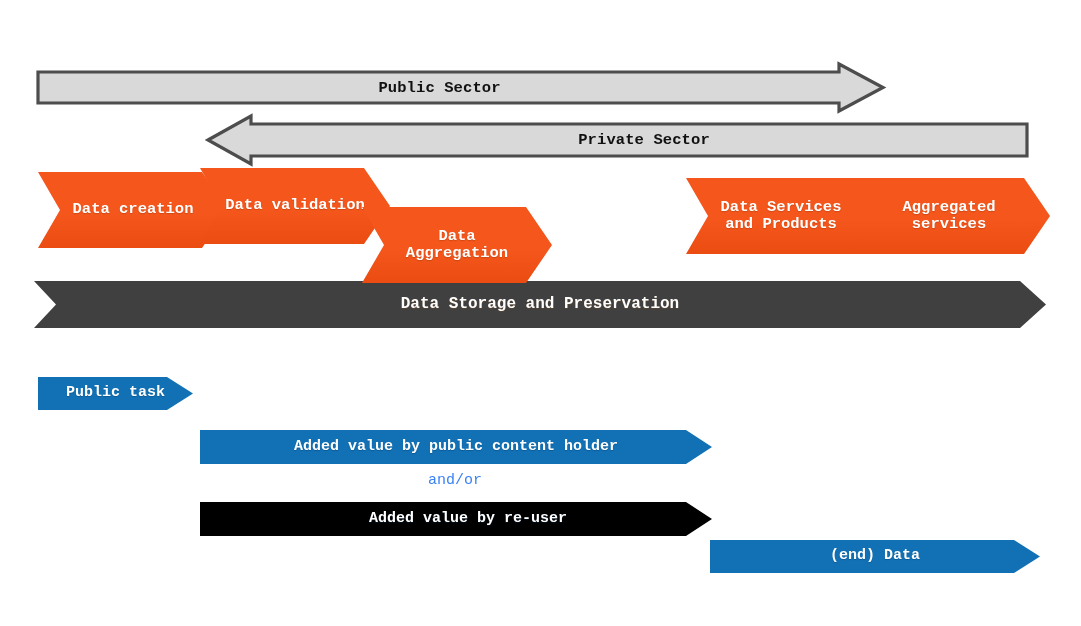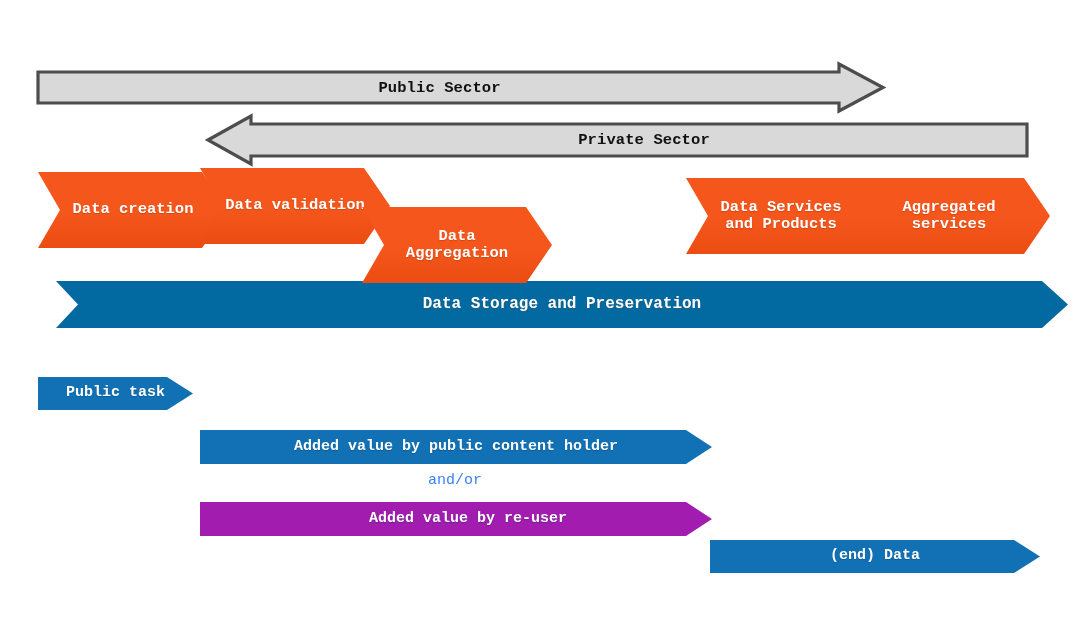--- a/index.html
+++ b/index.html
@@ -126,31 +126,31 @@
   <div class="shape chevron chev-mid" id="chev-2" style="left: 362px; top: 178px; width: 190px; height: 76px; background: linear-gradient(rgb(244, 86, 28) 0%, rgb(244, 86, 28) 55%, rgb(234, 76, 18) 100%); z-index: 12; margin-top: 29px;">
     <span class="lbl">Data<br>Aggregation</span>
   </div>
   <div class="shape chevron chev-mid" id="chev-4" style="left: 686px; top: 178px; width: 190px; height: 76px; background: linear-gradient(rgb(244, 86, 28) 0%, rgb(244, 86, 28) 55%, rgb(234, 76, 18) 100%); z-index: 14;">
     <span class="lbl">Data Services<br>and Products</span>
   </div>
   <div class="shape chevron chev-mid" id="chev-5" style="left: 848px; top: 178px; width: 202px; height: 76px; background: linear-gradient(rgb(244, 86, 28) 0%, rgb(244, 86, 28) 55%, rgb(234, 76, 18) 100%); z-index: 15;">
     <span class="lbl">Aggregated<br>services</span>
   </div>
 
-  <div class="shape storage-band" id="storage-band" style="left: 56px; top: 281px; width: 1012px; height: 47px; background: #0369a1;">
+  <div class="shape storage-band" id="storage-band" style="left: 34px; top: 281px; width: 1012px; height: 47px; background: #404040;">
     <span class="lbl">Data Storage and Preservation</span>
   </div>
 
   <div class="shape blue-arrow" id="blue-0" style="left: 38px; top: 377px; width: 155px; height: 33px; background: rgb(18, 113, 181);">
     <span class="lbl">Public task</span>
   </div>
   <div class="shape blue-arrow" id="blue-1" style="left: 200px; top: 430px; width: 512px; height: 34px; background: rgb(18, 113, 181);">
     <span class="lbl">Added value by public content holder</span>
   </div>
-  <div class="shape blue-arrow" id="blue-2" style="left: 200px; top: 502px; width: 512px; height: 34px; background: #a21caf; padding-left: 24px;">
+  <div class="shape blue-arrow" id="blue-2" style="left: 200px; top: 502px; width: 512px; height: 34px; background: #000000; padding-left: 24px;">
     <span class="lbl">Added value by re-user</span>
   </div>
   <div class="shape blue-arrow" id="blue-3" style="left: 710px; top: 540px; width: 330px; height: 33px; background: rgb(18, 113, 181);">
     <span class="lbl">(end) Data</span>
   </div>
 
   <div class="plain-text" id="and-or-text" style="left: 380px; top: 472px; width: 150px;">and/or</div>
 
 </div>
 

